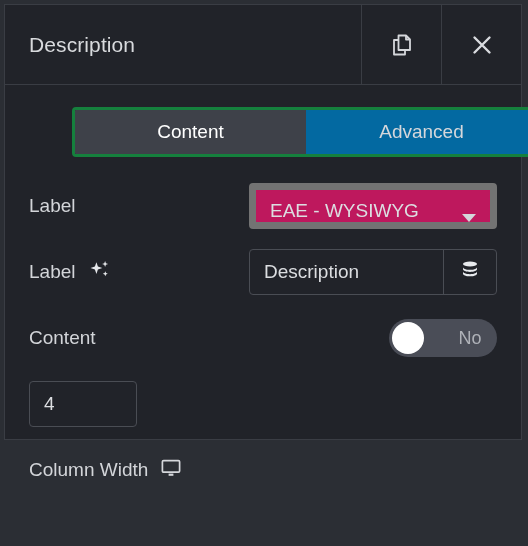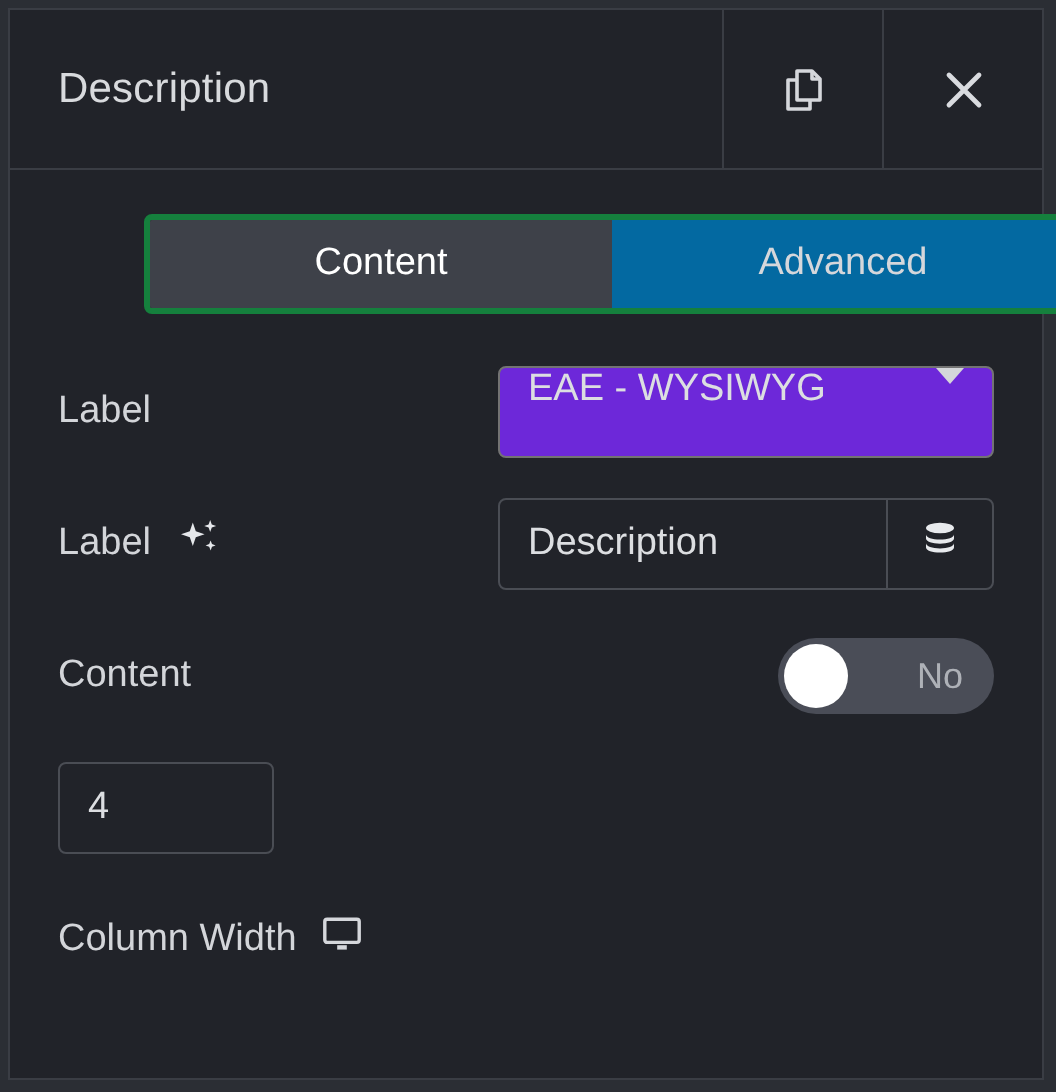--- a/index.html
+++ b/index.html
@@ -12,21 +12,21 @@
     height: 546px;
     font-family: "Liberation Sans", sans-serif;
     overflow: hidden;
   }
 
   .panel {
     position: absolute;
     left: 4px;
     top: 4px;
     width: 518px;
-    height: 536px;
+    height: 436px;
     box-sizing: border-box;
     background: #212329;
     border: 1px solid #3a3d44;
     display: flex;
     flex-direction: column;
   }
 
   
   .panel-header {
     height: 79px;
@@ -111,25 +111,25 @@
     display: flex;
     align-items: center;
     justify-content: flex-end;
   }
 
   
   .select {
     position: relative;
     box-sizing: border-box;
     height: 46px;
-    border: 1px solid #737373;
+    border: 7px solid #737373;
     border-radius: 4px;
-    background: #6d28d9;
-    display: flex;
-    align-items: flex-start;
+    background: #be185d;
+    display: flex;
+    align-items: flex-end;
     padding: 0 14px;
     color: #dcdee1;
     font-size: 19px;
     cursor: pointer;
   }
   .select .sel-value { flex: 1; }
   .caret {
     width: 0;
     height: 0;
     margin-left: 14px;

